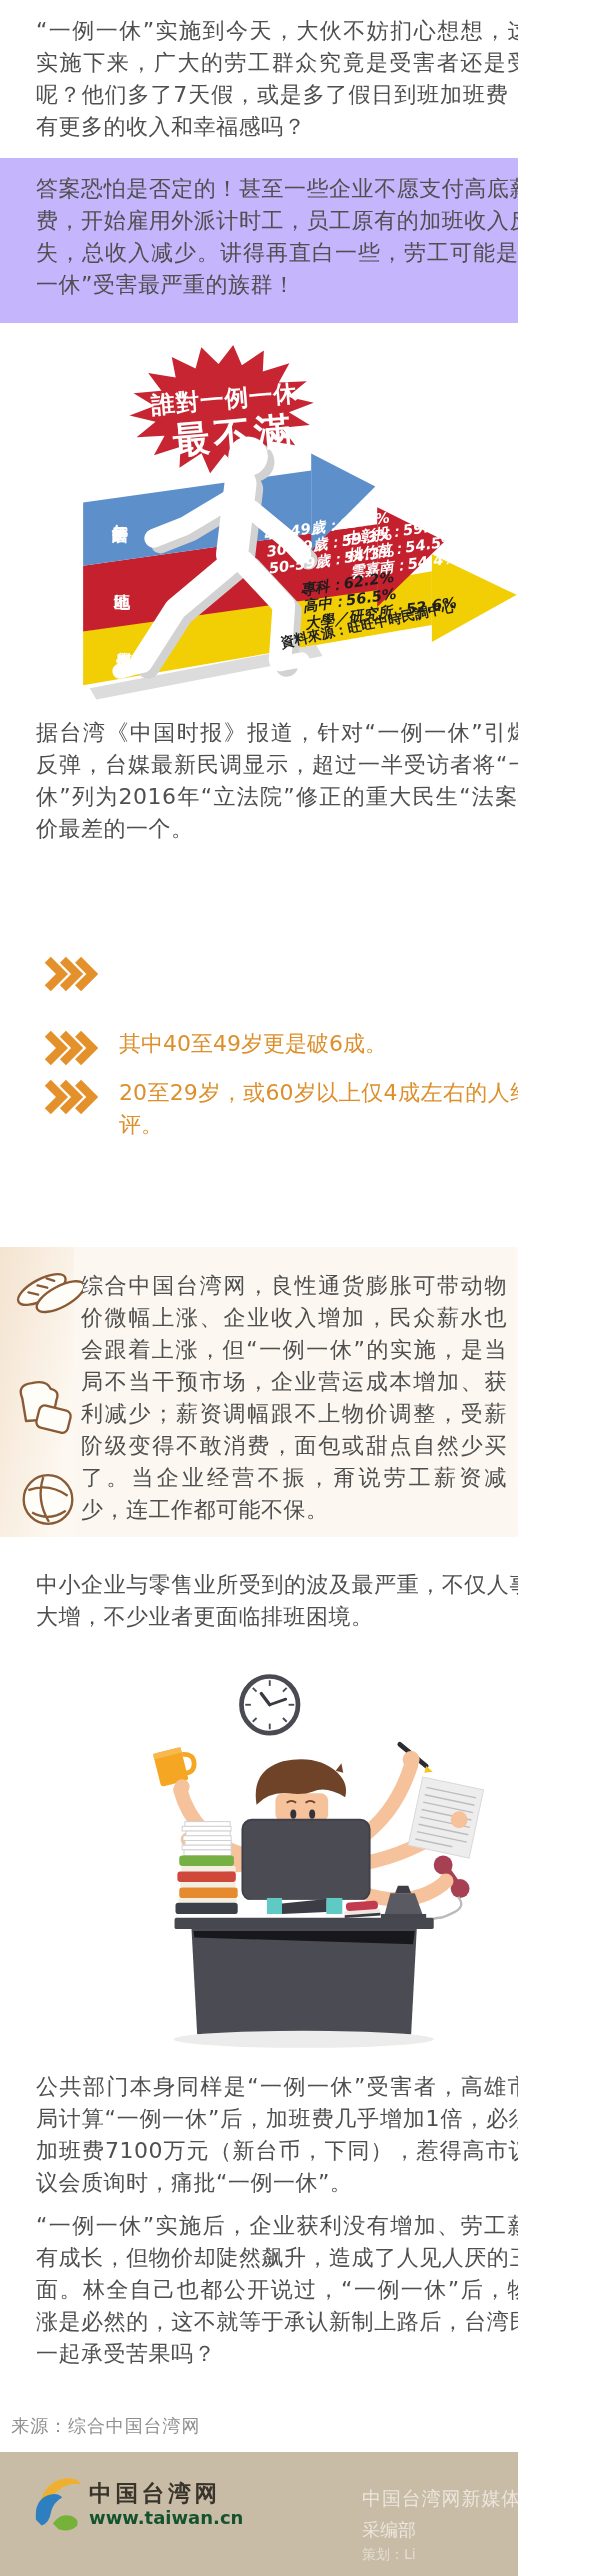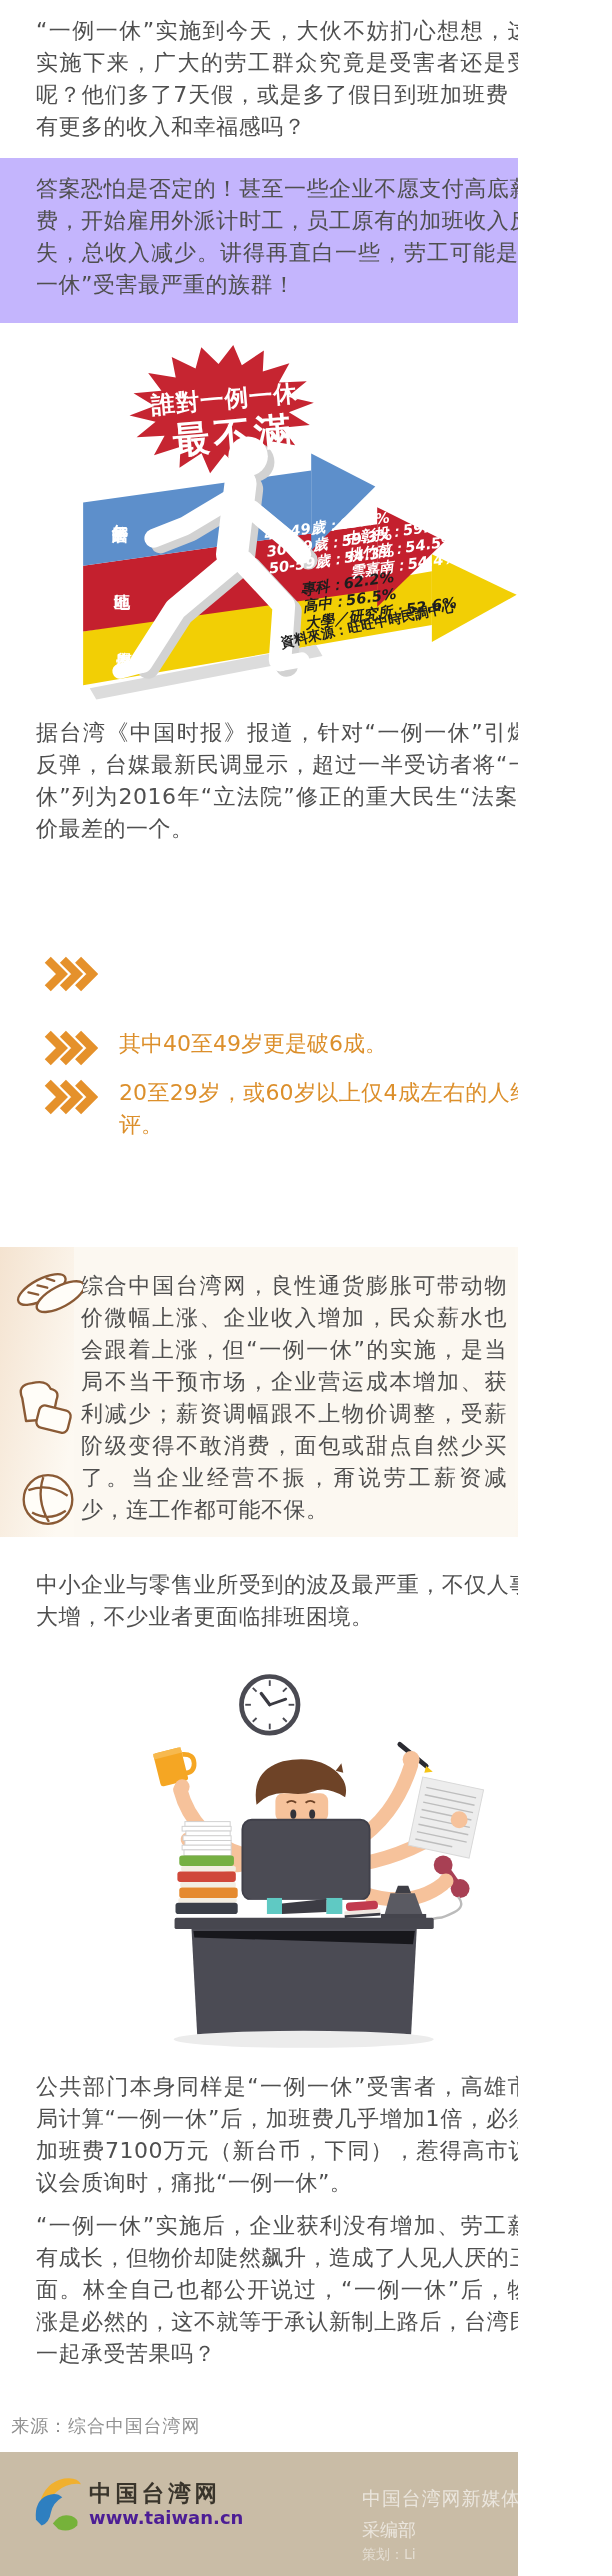--- a/index.html
+++ b/index.html
@@ -34,21 +34,21 @@
   #breadbox .btxt{position:absolute;left:81px;top:22.6px;width:426px;font-size:22px;line-height:32px;
                   text-align:justify;letter-spacing:0.5px;color:#4f4f4f;}
   .bread-ic{position:absolute;}
   
   #worker{position:absolute;top:1652px;left:0;width:613px;height:409px;}
   
   #src-note{position:absolute;left:11.3px;top:2414px;font-size:18px;color:#8f8f8f;letter-spacing:0.9px;}
   #footer{position:absolute;left:0;top:2452px;width:613px;height:124px;background:#c9bca6;}
   #footer .site{position:absolute;left:89px;top:26.4px;font-size:22.6px;font-weight:bold;
                 color:#39342b;letter-spacing:3.8px;}
-  #footer .url{position:absolute;left:89px;top:55px;font-size:18px;font-weight:bold;color:#4c1d95;}
+  #footer .url{position:absolute;left:89px;top:55px;font-size:18px;font-weight:bold;color:#14532d;}
   .credit{position:absolute;left:362px;color:rgba(255,255,255,.62);}
   .credit.c1{top:34px;font-size:19px;letter-spacing:0.9px;}
   .credit.c2{top:66px;font-size:18px;}
   .credit.c3{top:94px;font-size:14px;color:rgba(255,255,255,.5);}
 </style>
 </head>
 <body>
 
 <div id="page">
 

